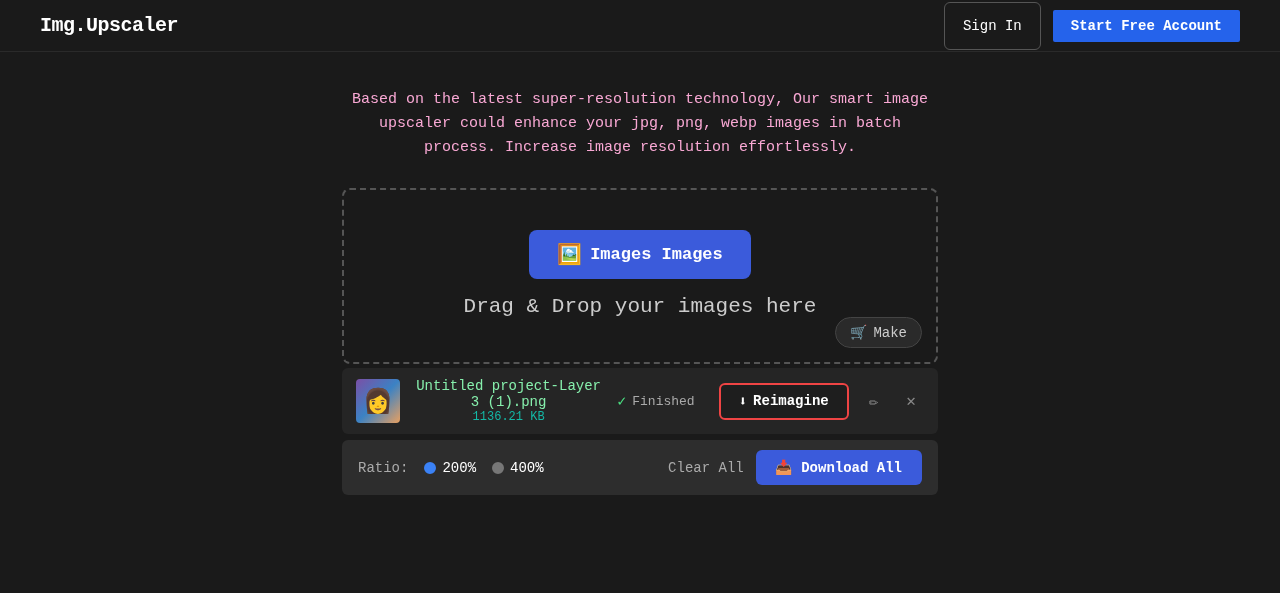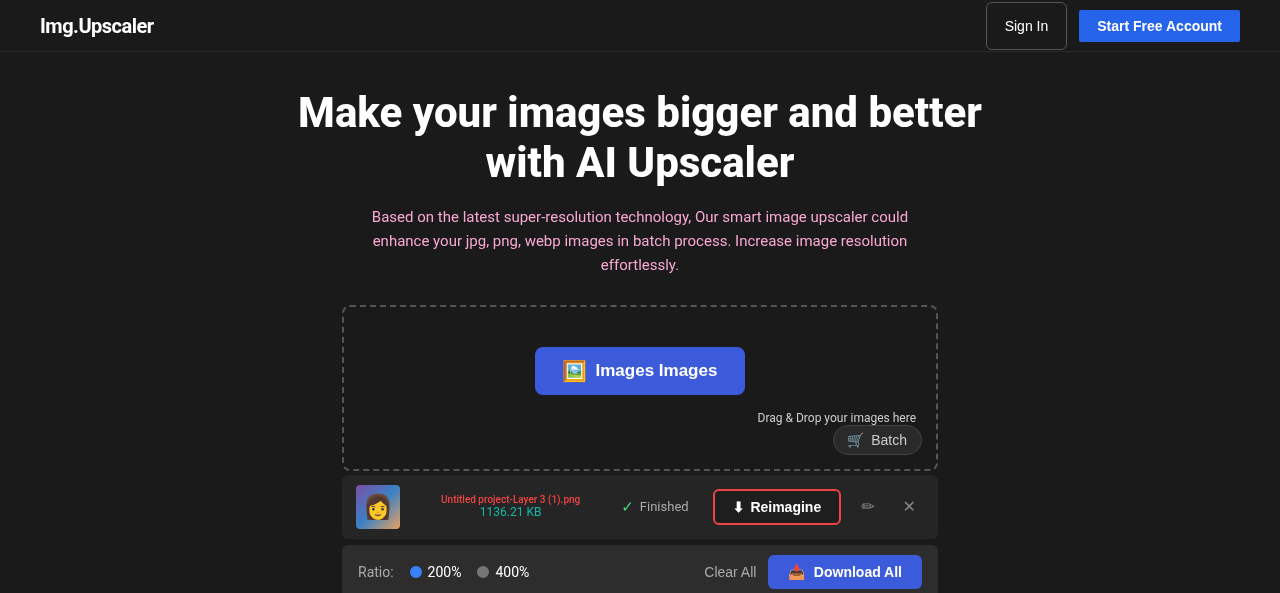--- a/index.html
+++ b/index.html
@@ -1,15 +1,15 @@
 <!DOCTYPE html>
 <html><head>
   <meta charset="utf-8">
   <style>
-    * { margin: 0; padding: 0; box-sizing: border-box; }
+    * { margin: 0; padding: 0; box-sizing: border-box; font-family: Liberation Mono, monospace; }
     body {
       background-color: #1a1a1a;
       color: #ffffff;
       font-family: -apple-system, BlinkMacSystemFont, 'Segoe UI', Roboto, sans-serif;
       width: 1280px;
       height: 593px;
       overflow: hidden;
     }
 
     
@@ -109,24 +109,23 @@
       cursor: pointer;
       display: inline-flex;
       align-items: center;
       gap: 8px;
       margin-bottom: 16px;
     }
     .upload-icon {
       font-size: 20px;
     }
     .drag-text {
-      font-size: 12px;
+      font-size: 21px;
       color: #cccccc;
       margin-bottom: 4px;
-      text-align: right;
     }
     .drag-subtext {
       font-size: 13px;
       color: #777777;
     }
     .batch-btn {
       position: absolute;
       bottom: 14px;
       right: 14px;
       background: #2a2a2a;
@@ -162,22 +161,22 @@
       overflow: hidden;
       display: flex;
       align-items: center;
       justify-content: center;
       font-size: 20px;
     }
     .file-info {
       flex: 1;
     }
     .file-name {
-      font-size: 10px;
-      color: #ef4444;
+      font-size: 14px;
+      color: #86efac;
       font-weight: 500;
     }
     .file-size {
       font-size: 12px;
       color: #14b8a6;
     }
     .file-status {
       display: flex;
       align-items: center;
       gap: 6px;
@@ -292,33 +291,32 @@
 
 <nav class="navbar">
   <div class="nav-logo">Img.Upscaler</div>
   <div class="nav-actions">
     <button class="btn-signin">Sign In</button>
     <button class="btn-start">Start Free Account</button>
   </div>
 </nav>
 
 <section class="hero">
-  <h1>Make your images bigger and better with AI Upscaler</h1>
   <p>Based on the latest super-resolution technology, Our smart image upscaler could enhance your jpg, png, webp images in batch process. Increase image resolution effortlessly.</p>
 
   <div class="upload-container">
     <div class="upload-area">
       <button class="btn-choose">
         <span class="upload-icon">🖼️</span>
         <span>Images Images</span>
       </button>
       <div class="drag-text">Drag &amp; Drop your images here</div>
       <button class="batch-btn">
         <span>🛒</span>
-        <span>Batch</span>
+        <span>Make</span>
       </button>
     </div>
 
     <div class="file-row">
       <div class="file-thumb">
         <span style="font-size:24px;">👩</span>
       </div>
       <div class="file-info">
         <div class="file-name">Untitled project-Layer 3 (1).png</div>
         <div class="file-size">1136.21 KB</div>

